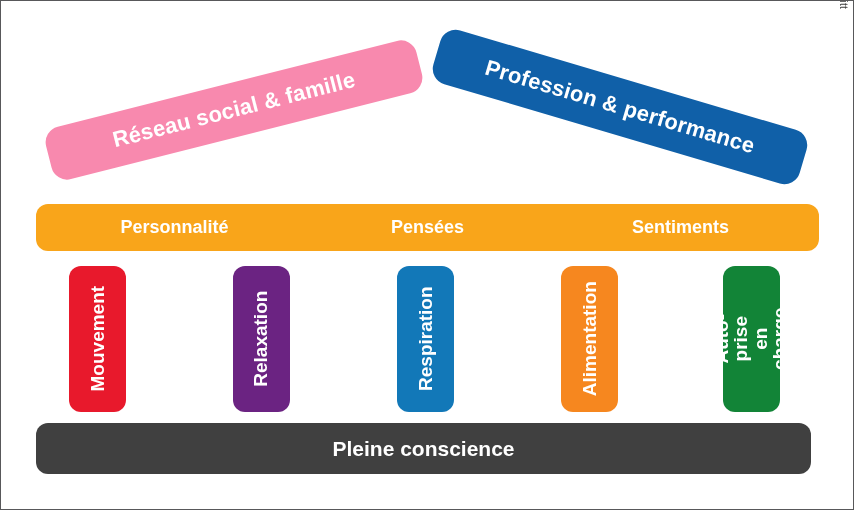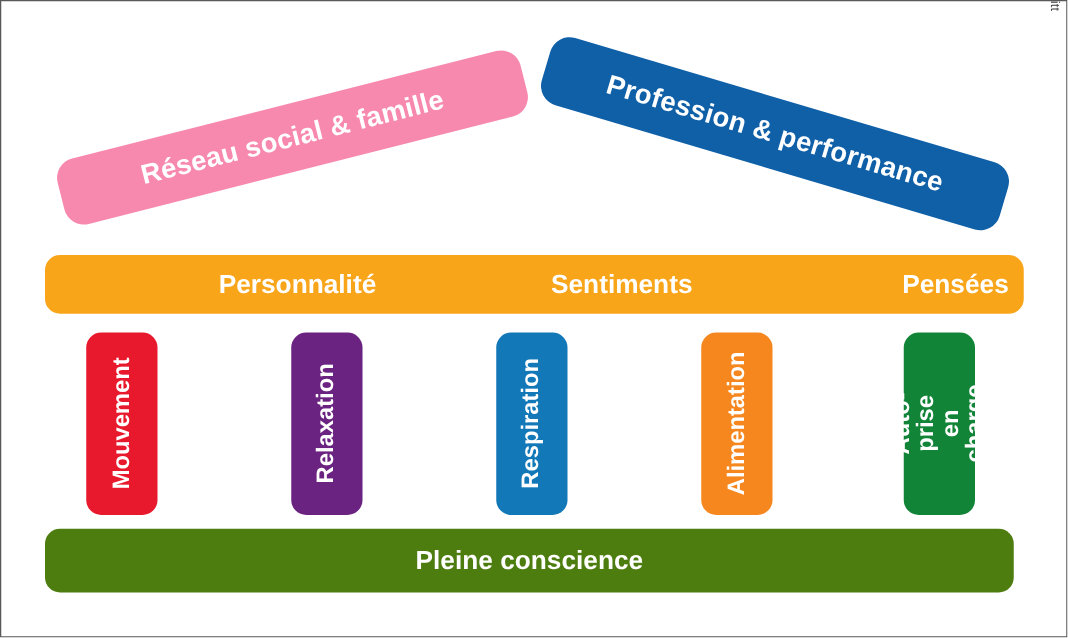--- a/index.html
+++ b/index.html
@@ -61,24 +61,24 @@
     height: 47px;
     background: #f9a51a;
     border-radius: 12px;
     display: flex;
     align-items: center;
     box-sizing: border-box;
     padding: 0 12px;
   }
   .mental-cell {
     flex: 1 1 0;
-    text-align: right;
+    text-align: center;
     color: #ffffff;
     font-weight: bold;
-    font-size: 21px;
+    font-size: 18px;
     white-space: nowrap;
   }
 
   
   .pillar {
     position: absolute;
     top: 265px;
     width: 57px;
     height: 146px;
     border-radius: 12px;
@@ -103,21 +103,21 @@
   #pillar-autoprise   { left: 722px; background: #128437; }
   #pillar-autoprise .pillar-label { white-space: normal; width: 140px; }
 
   
   #band-foundation {
     position: absolute;
     left: 35px;
     top: 422px;
     width: 775px;
     height: 51px;
-    background: #4d7c0f;
+    background: #404040;
     border-radius: 12px;
     display: flex;
     align-items: center;
     justify-content: center;
     box-sizing: border-box;
   }
   #band-foundation .found-label {
     color: #ffffff;
     font-weight: bold;
     font-size: 21px;
@@ -145,22 +145,22 @@
   <div id="bar-social" class="roof-bar">
     <span>Réseau social &amp; famille</span>
   </div>
 
   <div id="bar-profession" class="roof-bar">
     <span>Profession &amp; performance</span>
   </div>
 
   <div id="band-mental">
     <div class="mental-cell">Personnalité</div>
+    <div class="mental-cell">Pensées</div>
     <div class="mental-cell">Sentiments</div>
-    <div class="mental-cell">Pensées</div>
   </div>
 
   <div id="pillar-mouvement" class="pillar">
     <span class="pillar-label">Mouvement</span>
   </div>
 
   <div id="pillar-relaxation" class="pillar">
     <span class="pillar-label">Relaxation</span>
   </div>
 

